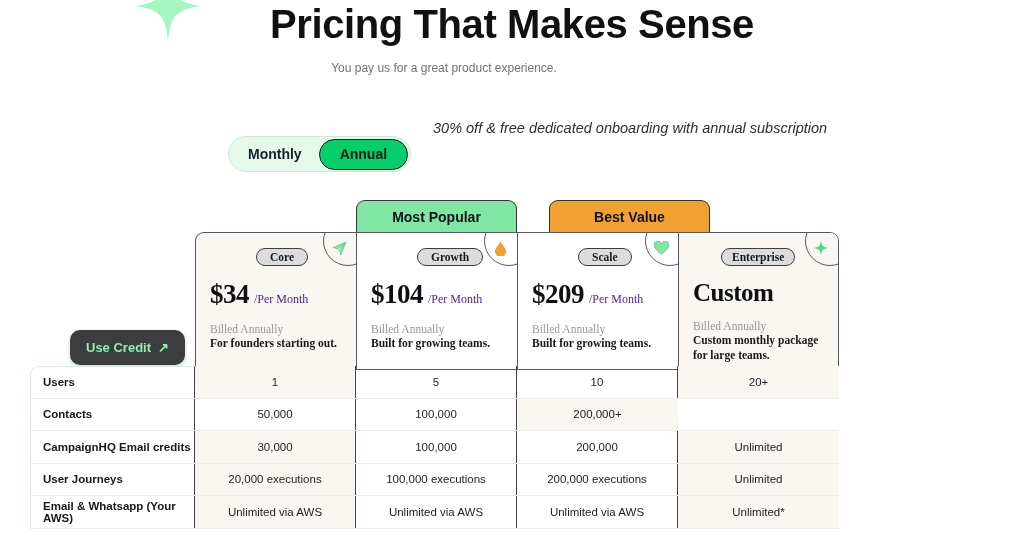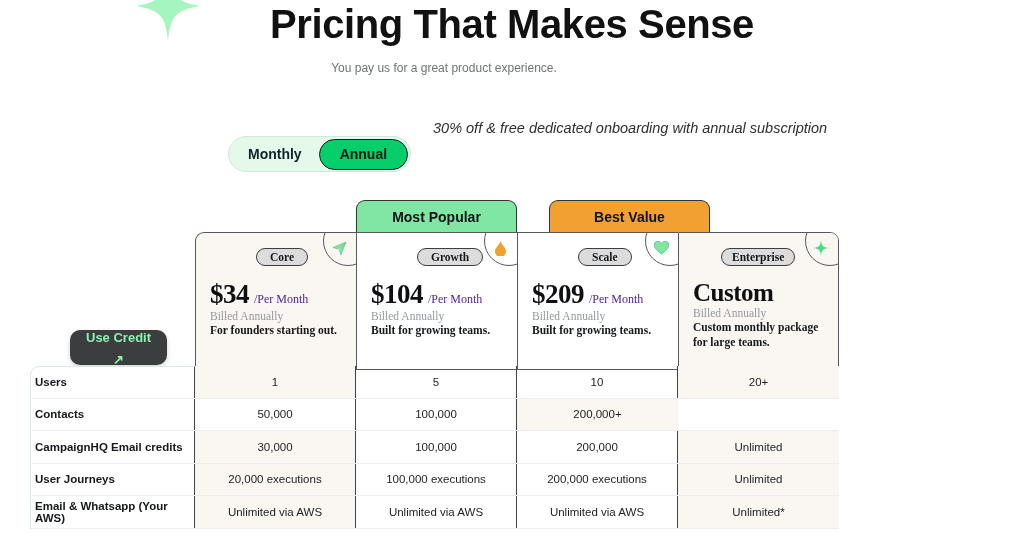--- a/index.html
+++ b/index.html
@@ -100,39 +100,38 @@
     font-size: 11.5px; font-weight: 700; color: #15181c;
     margin-left: 46px;
   }
   .card.c-ent .tier-pill { margin-left: 28px; padding: 2px 10px; }
 
   .price-row { margin-top: 13px; display: flex; align-items: baseline; }
   .price-amt { font-size: 27px; font-weight: 700; color: #0d0f12; letter-spacing: -0.5px; }
   .price-per { font-size: 12px; color: #4c1d95; margin-left: 5px; }
   .card.c-ent .price-amt { font-size: 25px; }
 
-  .billed { font-size: 11.5px; color: #93989e; }
+  .billed { margin-top: 13px; font-size: 11.5px; color: #93989e; }
   .tagline { margin-top: 1px; font-size: 11.5px; font-weight: 700; color: #15181c; line-height: 1.28; }
 
   
   .use-credit {
     position: absolute; left: 70px; top: 330px;
     background: #3b3d3f; color: #8ef0ae;
     border-radius: 10px; height: 35px; padding: 0 16px;
     display: flex; align-items: center; gap: 7px;
     font-size: 13px; font-weight: 700;
     box-shadow: 0 2px 5px rgba(0,0,0,0.18);
-    flex-direction: column;
   }
 
   
   .table { position: absolute; left: 30px; top: 366px; width: 809px; }
   .trow { display: flex; height: 32.5px; border-bottom: 1px solid #ededec; }
   .tlabel {
-    width: 165px; display: flex; align-items: center; padding-left: 4px;
+    width: 165px; display: flex; align-items: center; padding-left: 12px;
     font-size: 11.5px; font-weight: 700; color: #15181c;
     background: #ffffff;
     border-left: 1px solid #d8ece0; border-right: 1.5px solid #3f4246;
   }
   .trow:first-child .tlabel { border-top: 1px solid #d8ece0; border-radius: 9px 0 0 0; }
   .tcell {
     width: 161px; display: flex; align-items: center; justify-content: center;
     font-size: 11.5px; color: #1b1e22;
   }
   .tcell.shade { background: #faf6f1; }

